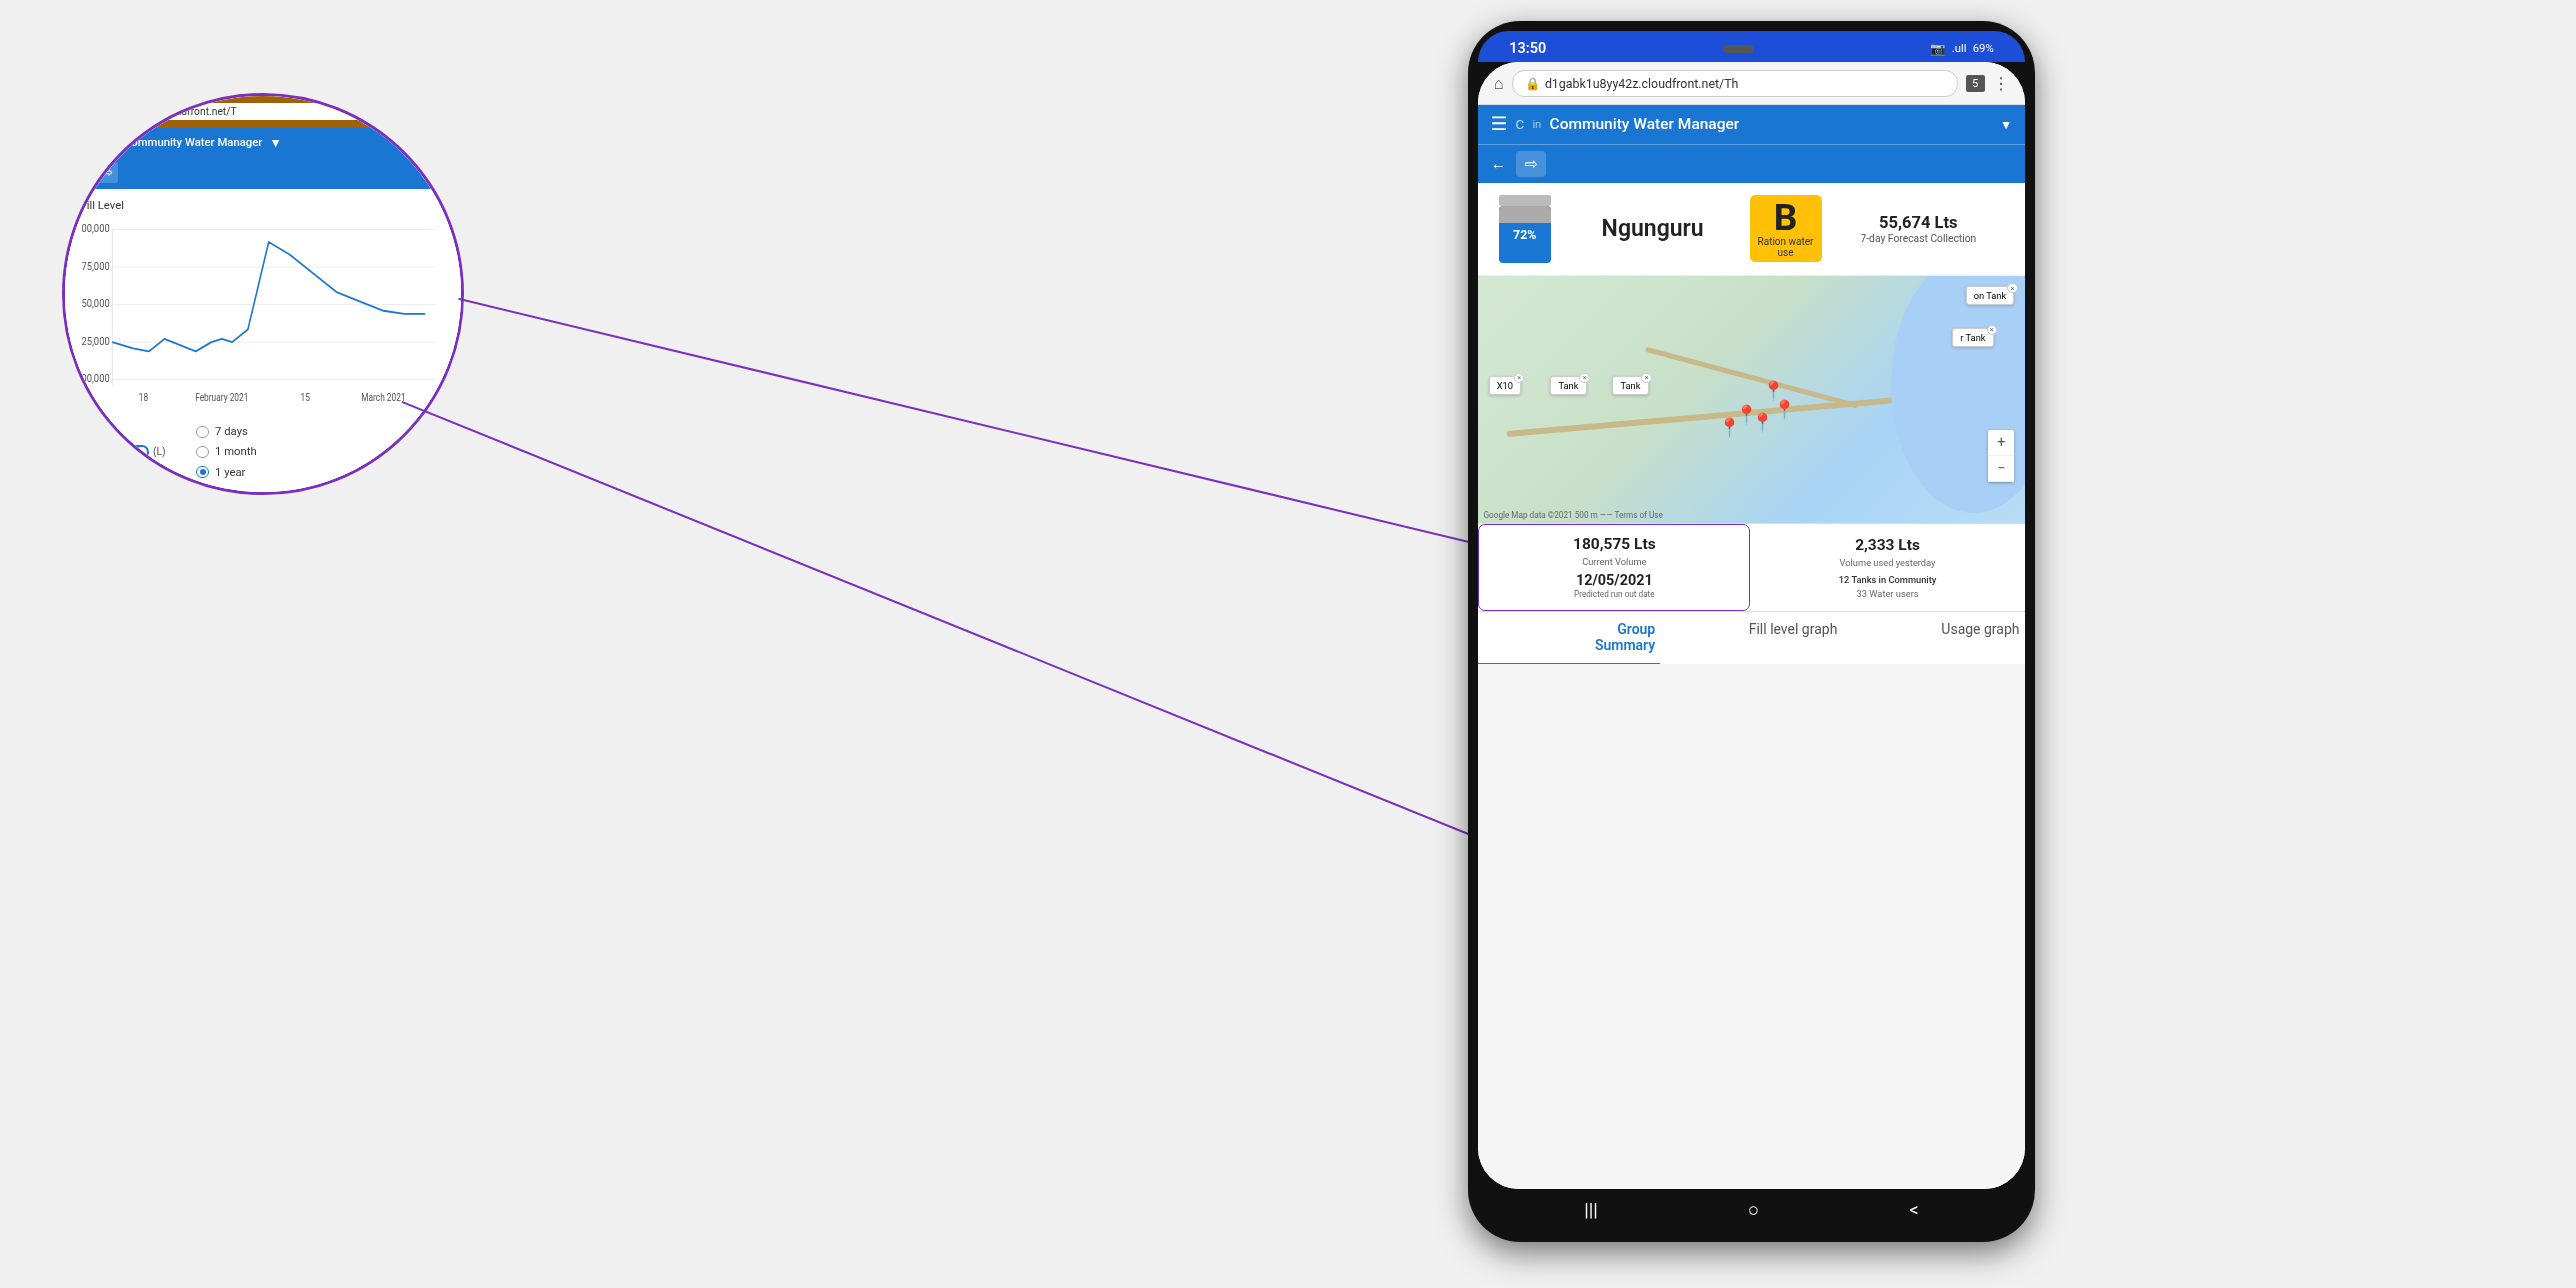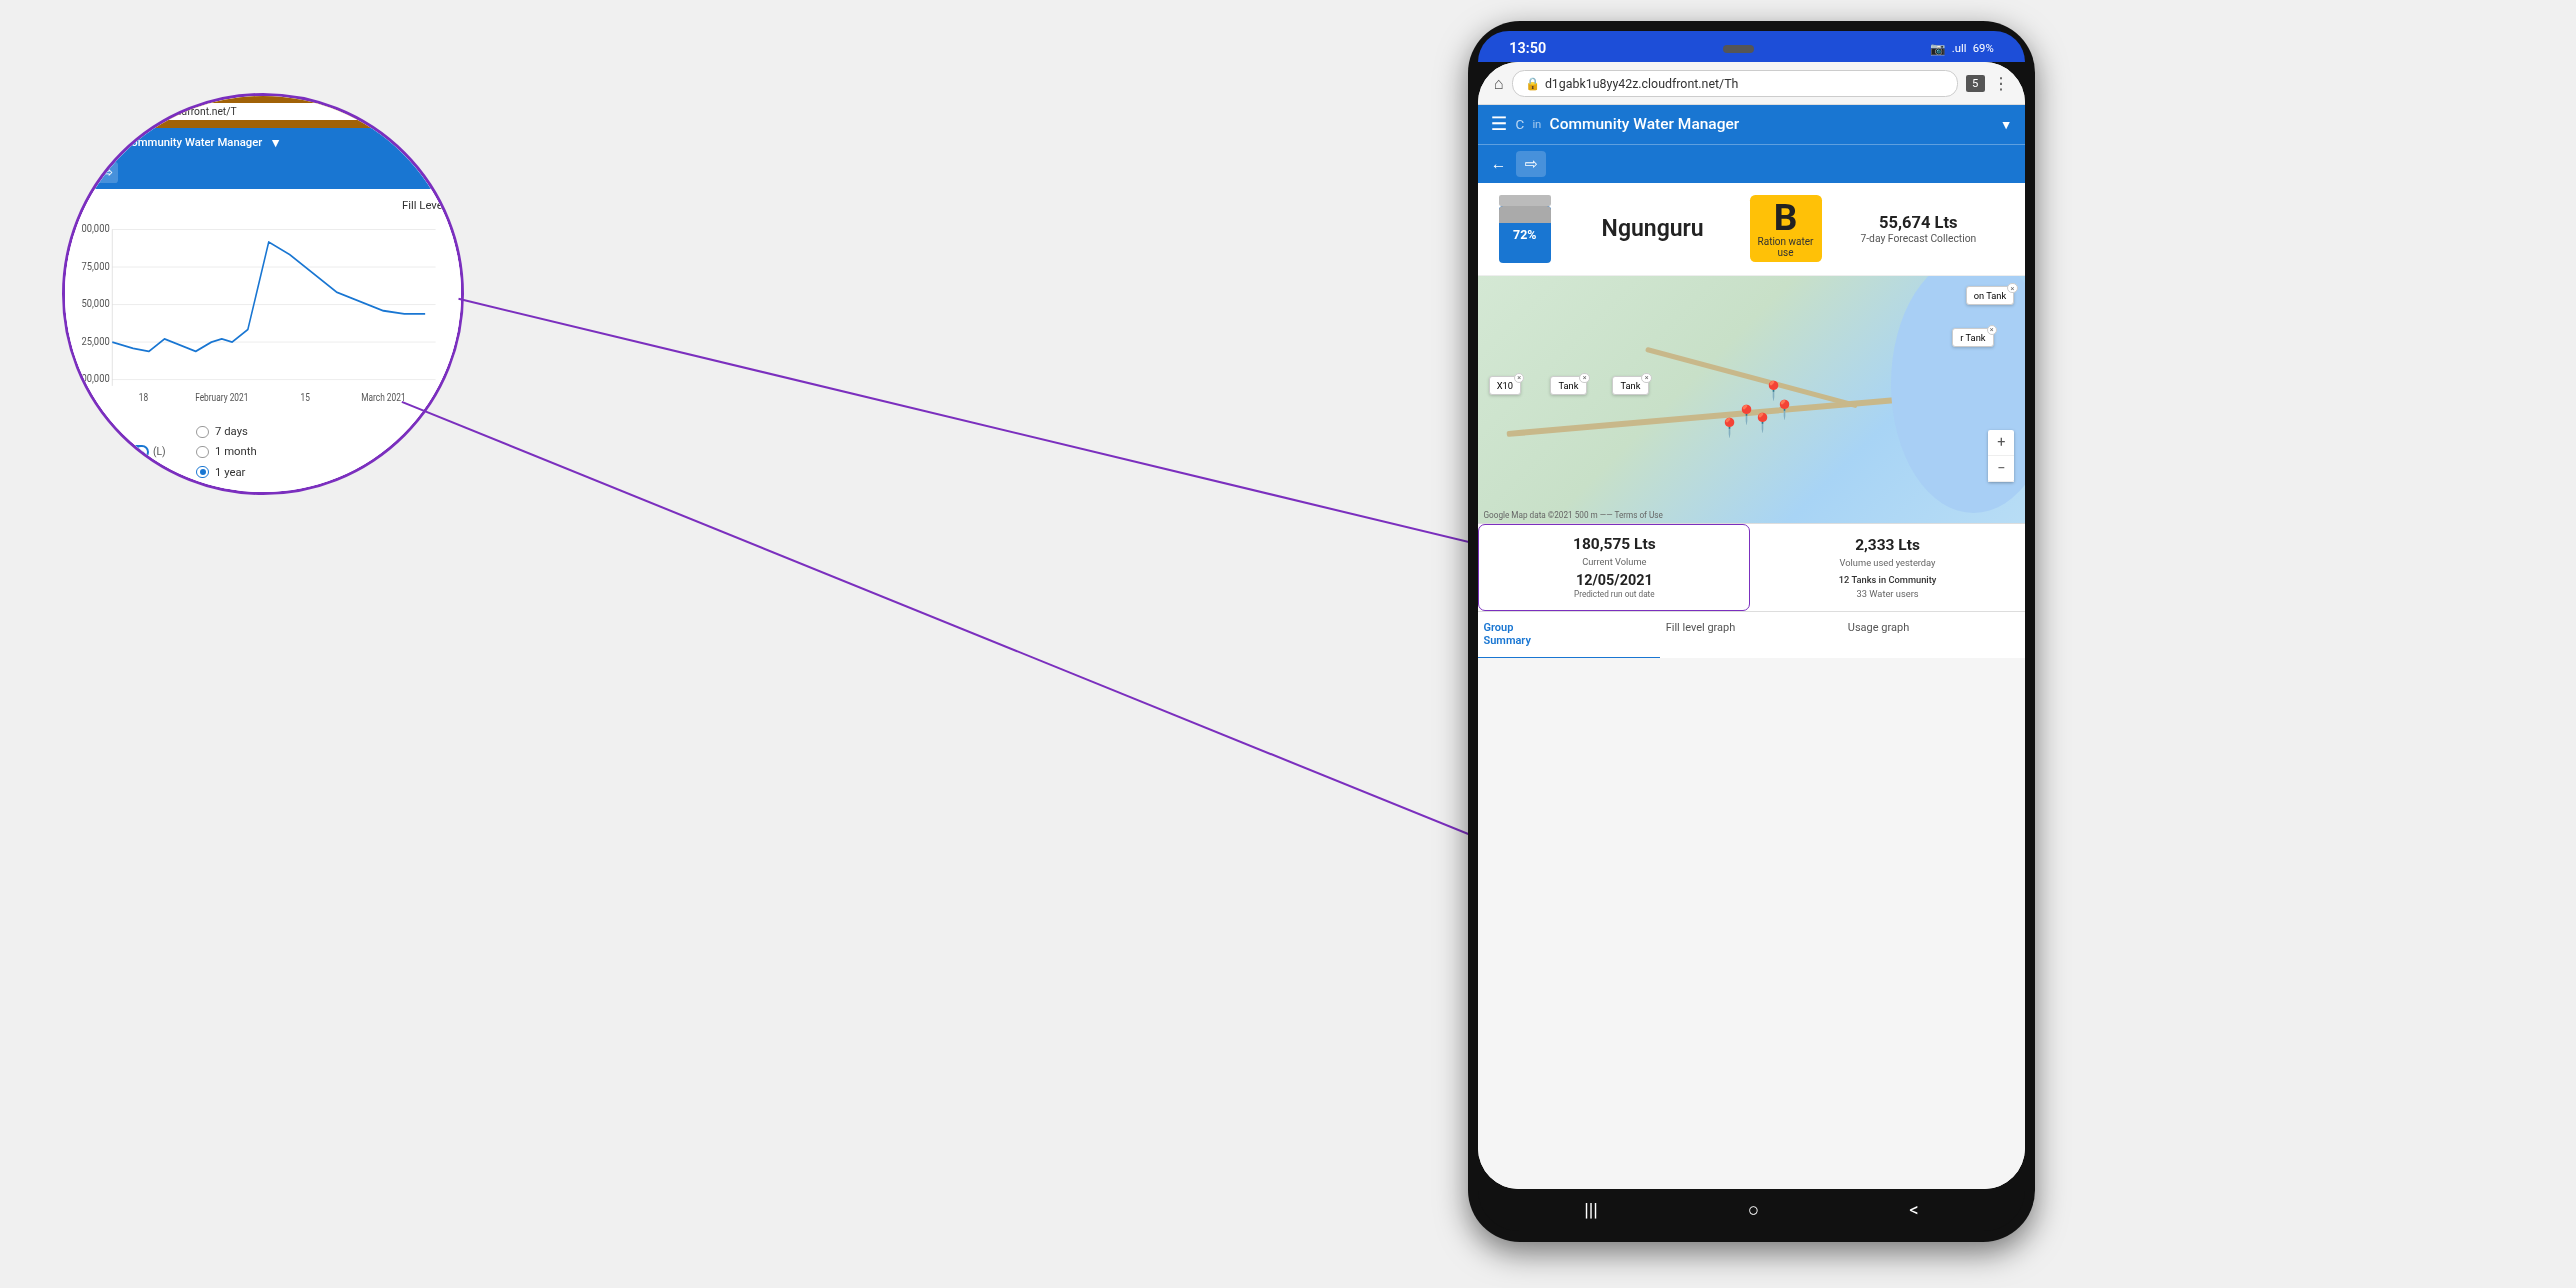--- a/index.html
+++ b/index.html
@@ -84,21 +84,21 @@
 
     
     .zoom-chart-area {
       flex: 1;
       background: #fff;
       padding: 10.3px 15.5px 5.2px 15.5px;
       display: flex;
       flex-direction: column;
     }
     .chart-title {
-      text-align: right;
+      text-align: left;
       font-size: 11.3px;
       color: #333;
       margin-bottom: 5.2px;
     }
     .chart-svg-wrapper {
       flex: 1;
       position: relative;
     }
 
     
@@ -504,22 +504,22 @@
 
     
     .bottom-tabs {
       display: flex;
       background: white;
       border-top: 0.5px solid #ddd;
     }
     .tab-item {
       flex: 1;
       padding: 9.3px 5.2px;
-      text-align: left;
-      font-size: 11px;
+      text-align: right;
+      font-size: 14px;
       color: #555;
       border-bottom: 1.5px solid transparent;
     }
     .tab-item.active {
       color: #1976D2;
       border-bottom-color: #1976D2;
       font-weight: 600;
     }
 
     

